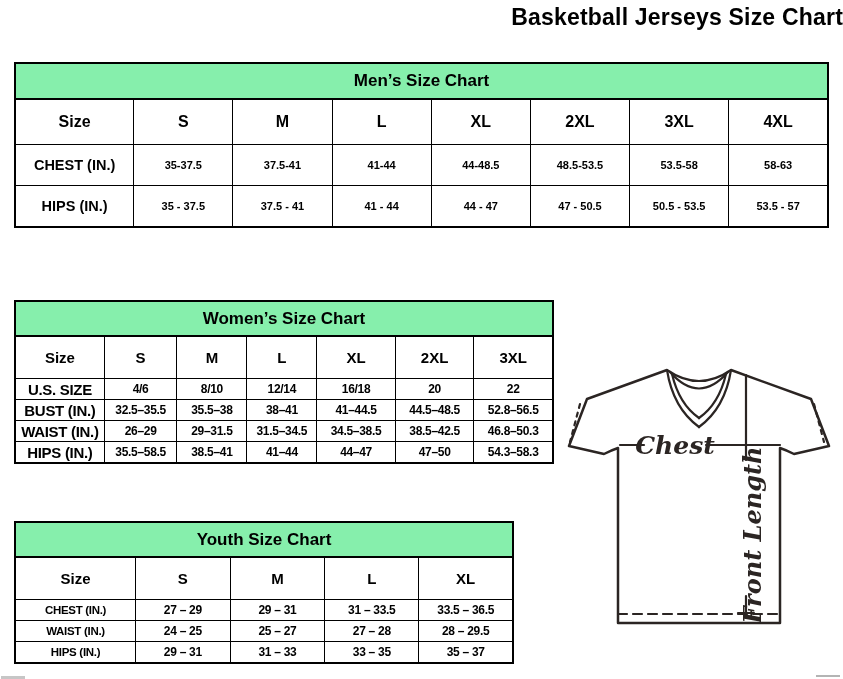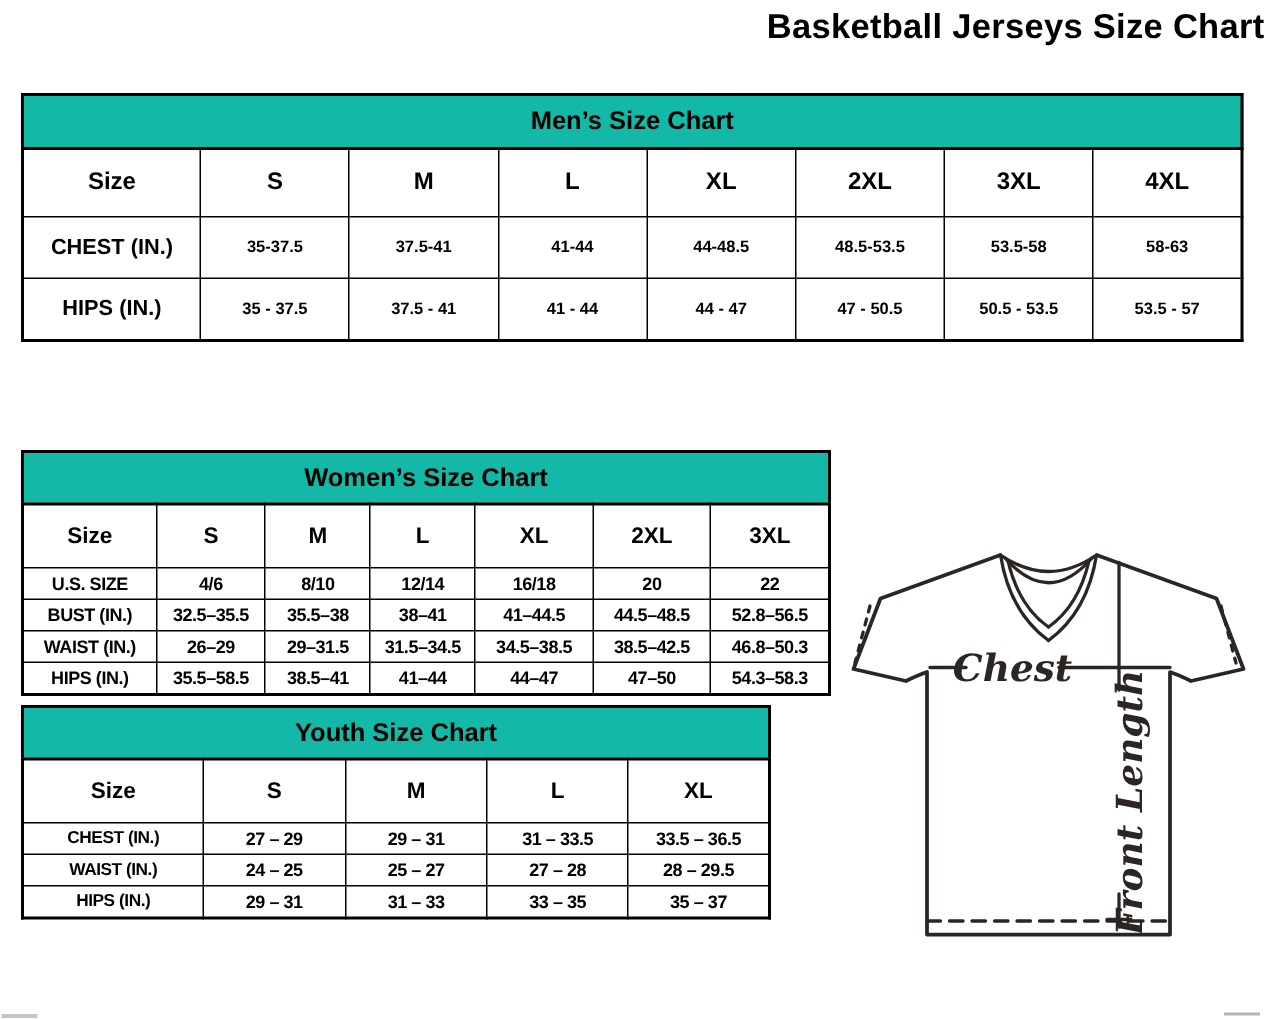--- a/index.html
+++ b/index.html
@@ -1,40 +1,40 @@
 <!DOCTYPE html>
 <html><head>
 <meta charset="utf-8">
 <style>
   html,body{margin:0;padding:0;background:#fff;}
   .page{position:relative;width:843px;height:679px;background:#fff;overflow:hidden;
         font-family:"Liberation Sans",sans-serif;color:#000;}
   .page-title{position:absolute;top:4px;left:0;width:100%;text-align:right;
         font-size:23px;font-weight:bold;letter-spacing:0.2px;}
   .size-chart{position:absolute;}
-  .chart-band{border:2px solid #000;background:#14b8a6;text-align:center;
+  .chart-band{border:2px solid #000;background:#86efac;text-align:center;
         font-weight:bold;font-size:17px;display:flex;align-items:center;justify-content:center;}
   .size-chart table{width:100%;border-collapse:collapse;border:2px solid #000;margin-top:-2px;
         table-layout:fixed;background:#fff;}
   .size-chart th,.size-chart td{border:1px solid #000;text-align:center;vertical-align:middle;
         font-weight:bold;padding:0;}
   
   #chart-men{left:14px;top:62px;width:815px;}
   #chart-men .chart-band{height:34px;}
   #chart-men th{height:44px;font-size:16px;}
   #chart-men td{height:40px;font-size:11px;}
   #chart-men td.row-label{font-size:14.5px;}
   
   #chart-women{left:14px;top:300px;width:540px;}
   #chart-women .chart-band{height:33px;}
   #chart-women th{height:41px;font-size:15px;}
   #chart-women td{height:20px;font-size:12px;letter-spacing:-0.3px;}
-  #chart-women td.row-label{font-size:12px;}
-  
-  #chart-youth{left:14px;top:470px;width:500px;}
+  #chart-women td.row-label{font-size:15px;}
+  
+  #chart-youth{left:14px;top:521px;width:500px;}
   #chart-youth .chart-band{height:33px;}
   #chart-youth th{height:41px;font-size:15px;}
   #chart-youth td{height:20px;font-size:12px;letter-spacing:-0.3px;}
   #chart-youth td.row-label{font-size:11.5px;}
   
   .jersey-wrap{position:absolute;left:556px;top:356px;width:282px;height:322px;}
   .jersey-wrap svg{display:block;}
   .jersey-label{font-family:"DejaVu Serif","Liberation Serif",serif;
         font-style:italic;font-weight:bold;}
   

